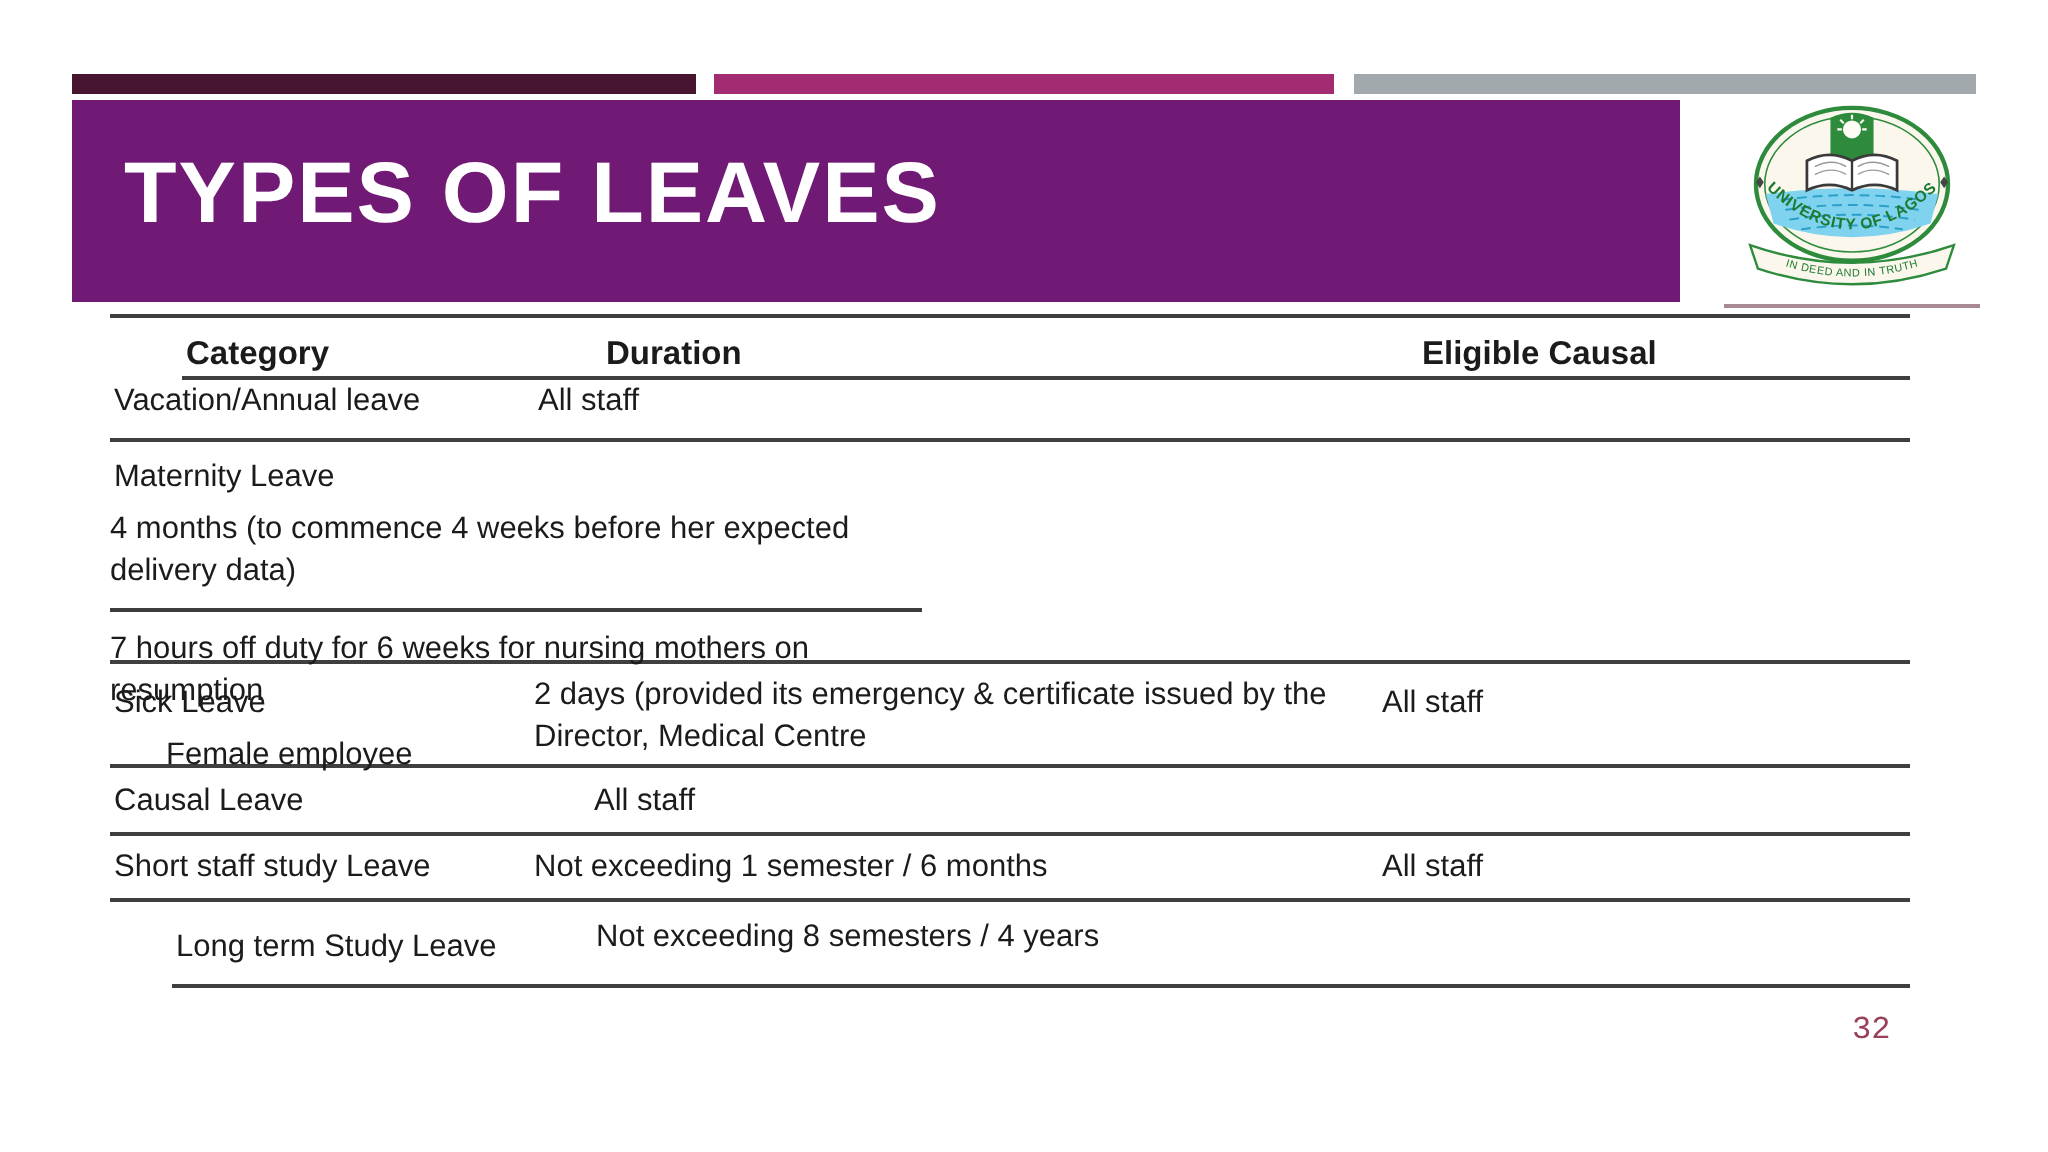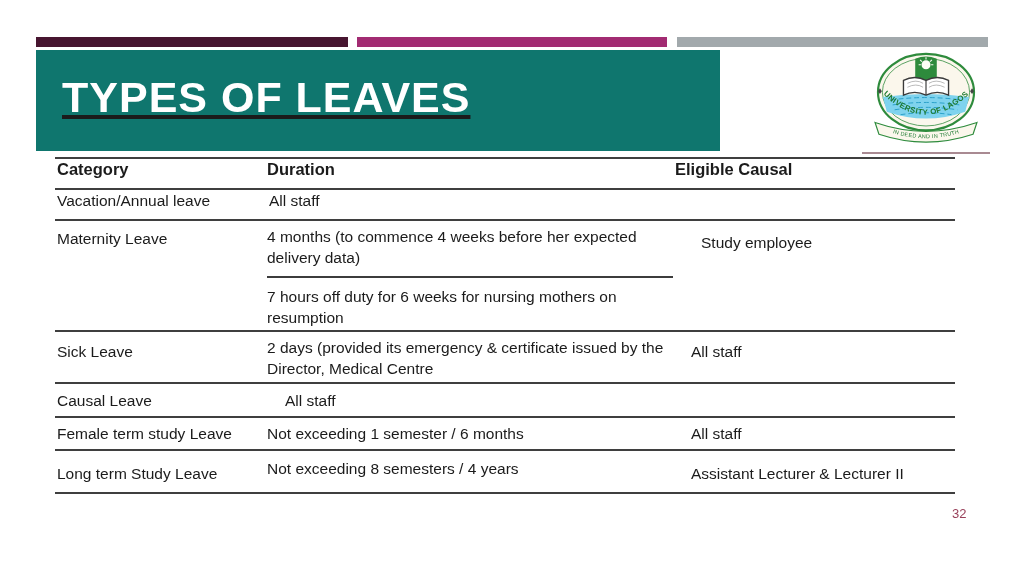--- a/index.html
+++ b/index.html
@@ -15,23 +15,22 @@
   
   .accent-bar { position: absolute; top: 37px; height: 10px; }
   .bar-dark    { left: 36px;  width: 312px; background: #471530; }
   .bar-magenta { left: 357px; width: 310px; background: #a22b72; }
   .bar-gray    { left: 677px; width: 311px; background: #a2a9ac; }
 
   
   .title-band {
     position: absolute;
     left: 36px; top: 50px;
-    width: 684px; height: 101px;
-    background: #0f766e;
-    text-decoration: underline;
+    width: 804px; height: 101px;
+    background: #701a75;
   }
   .title-band h1 {
     margin: 0;
     padding: 24px 0 0 26px;
     font-size: 43px;
     font-weight: bold;
     letter-spacing: 1px;
     color: #ffffff;
     line-height: 1.1;
   }
@@ -55,54 +54,55 @@
     width: 900px;
     border-top: 2px solid #3f3f3f;
     font-size: 15.5px;
     line-height: 21px;
   }
   .trow { display: flex; border-bottom: 2px solid #3f3f3f; box-sizing: border-box; }
   .c1 { width: 212px; padding-left: 2px; box-sizing: border-box; }
   .c2 { width: 406px; box-sizing: border-box; }
   .c3 { flex: 1; padding-left: 18px; box-sizing: border-box; }
 
-  .trow-header { height: 31px; align-items: flex-start; font-weight: bold; font-size: 16.5px; }
+  .trow-header { height: 31px; align-items: flex-end; font-weight: bold; font-size: 16.5px; margin-left: 36px; }
   .trow-header .c3 { padding-left: 2px; }
 
   .trow-vacation { height: 31px; align-items: flex-start; }
   .trow-vacation .c3 { padding-left: 2px; }
 
-  .trow-maternity { height: 111px; }
+  .trow-maternity { height: 111px; flex-direction: column; }
   .trow-maternity .c1 { padding-top: 7px; }
   .trow-maternity .c2 { padding-top: 5px; }
   .trow-maternity .c3 { padding-top: 11px; padding-left: 28px; }
   .duration-divider {
     border: none;
     border-top: 2px solid #3c3c3c;
     margin: 8px 0;
     width: 100%;
   }
 
   .trow-sick { height: 52px; }
   .trow-sick .c1 { padding-top: 9px; }
   .trow-sick .c2 { padding-top: 5px; }
   .trow-sick .c3 { padding-top: 9px; }
 
-  .trow-causal { height: 34px; align-items: center; }
+  .trow-causal { height: 34px; align-items: center; gap: 12px; }
   .trow-short  { height: 33px; align-items: center; }
-  .trow-long   { height: 43px; }
+  .trow-long   { height: 43px; margin-left: 31px; }
   .trow-long .c1 { padding-top: 12px; }
   .trow-long .c2 { padding-top: 7px; }
   .trow-long .c3 { padding-top: 12px; }
 
   .page-number {
     position: absolute;
-    left: 952px; top: 506px;
-    font-size: 13px;
+    left: 926px; top: 506px;
+    font-size: 16px;
     color: #99405a;
+    font-family: Liberation Mono, monospace;
   }
 </style>
 </head>
 <body>
 
 <div class="slide">
 
   <div class="accent-bar bar-dark"></div>
   <div class="accent-bar bar-magenta"></div>
   <div class="accent-bar bar-gray"></div>
@@ -180,43 +180,42 @@
       <div class="c3">All staff</div>
     </div>
 
     <div class="trow trow-maternity">
       <div class="c1">Maternity Leave</div>
       <div class="c2">
         <div>4 months (to commence 4 weeks before her expected delivery data)</div>
         <div class="duration-divider"></div>
         <div>7 hours off duty for 6 weeks for nursing mothers on resumption</div>
       </div>
-      <div class="c3">Study employee</div>
+      <div class="c3">Female employee</div>
     </div>
 
     <div class="trow trow-sick">
       <div class="c1">Sick Leave</div>
       <div class="c2">2 days (provided its emergency &amp; certificate issued by the Director, Medical Centre</div>
       <div class="c3">All staff</div>
     </div>
 
     <div class="trow trow-causal">
       <div class="c1">Causal Leave</div>
       <div class="c3">All staff</div>
     </div>
 
     <div class="trow trow-short">
-      <div class="c1">Female term study Leave</div>
+      <div class="c1">Short staff study Leave</div>
       <div class="c2">Not exceeding 1 semester / 6 months</div>
       <div class="c3">All staff</div>
     </div>
 
     <div class="trow trow-long">
       <div class="c1">Long term Study Leave</div>
       <div class="c2">Not exceeding 8 semesters / 4 years</div>
-      <div class="c3">Assistant Lecturer &amp; Lecturer II</div>
     </div>
 
   </div>
 
   <div class="page-number">32</div>
 
 </div>
 
 </body></html>

